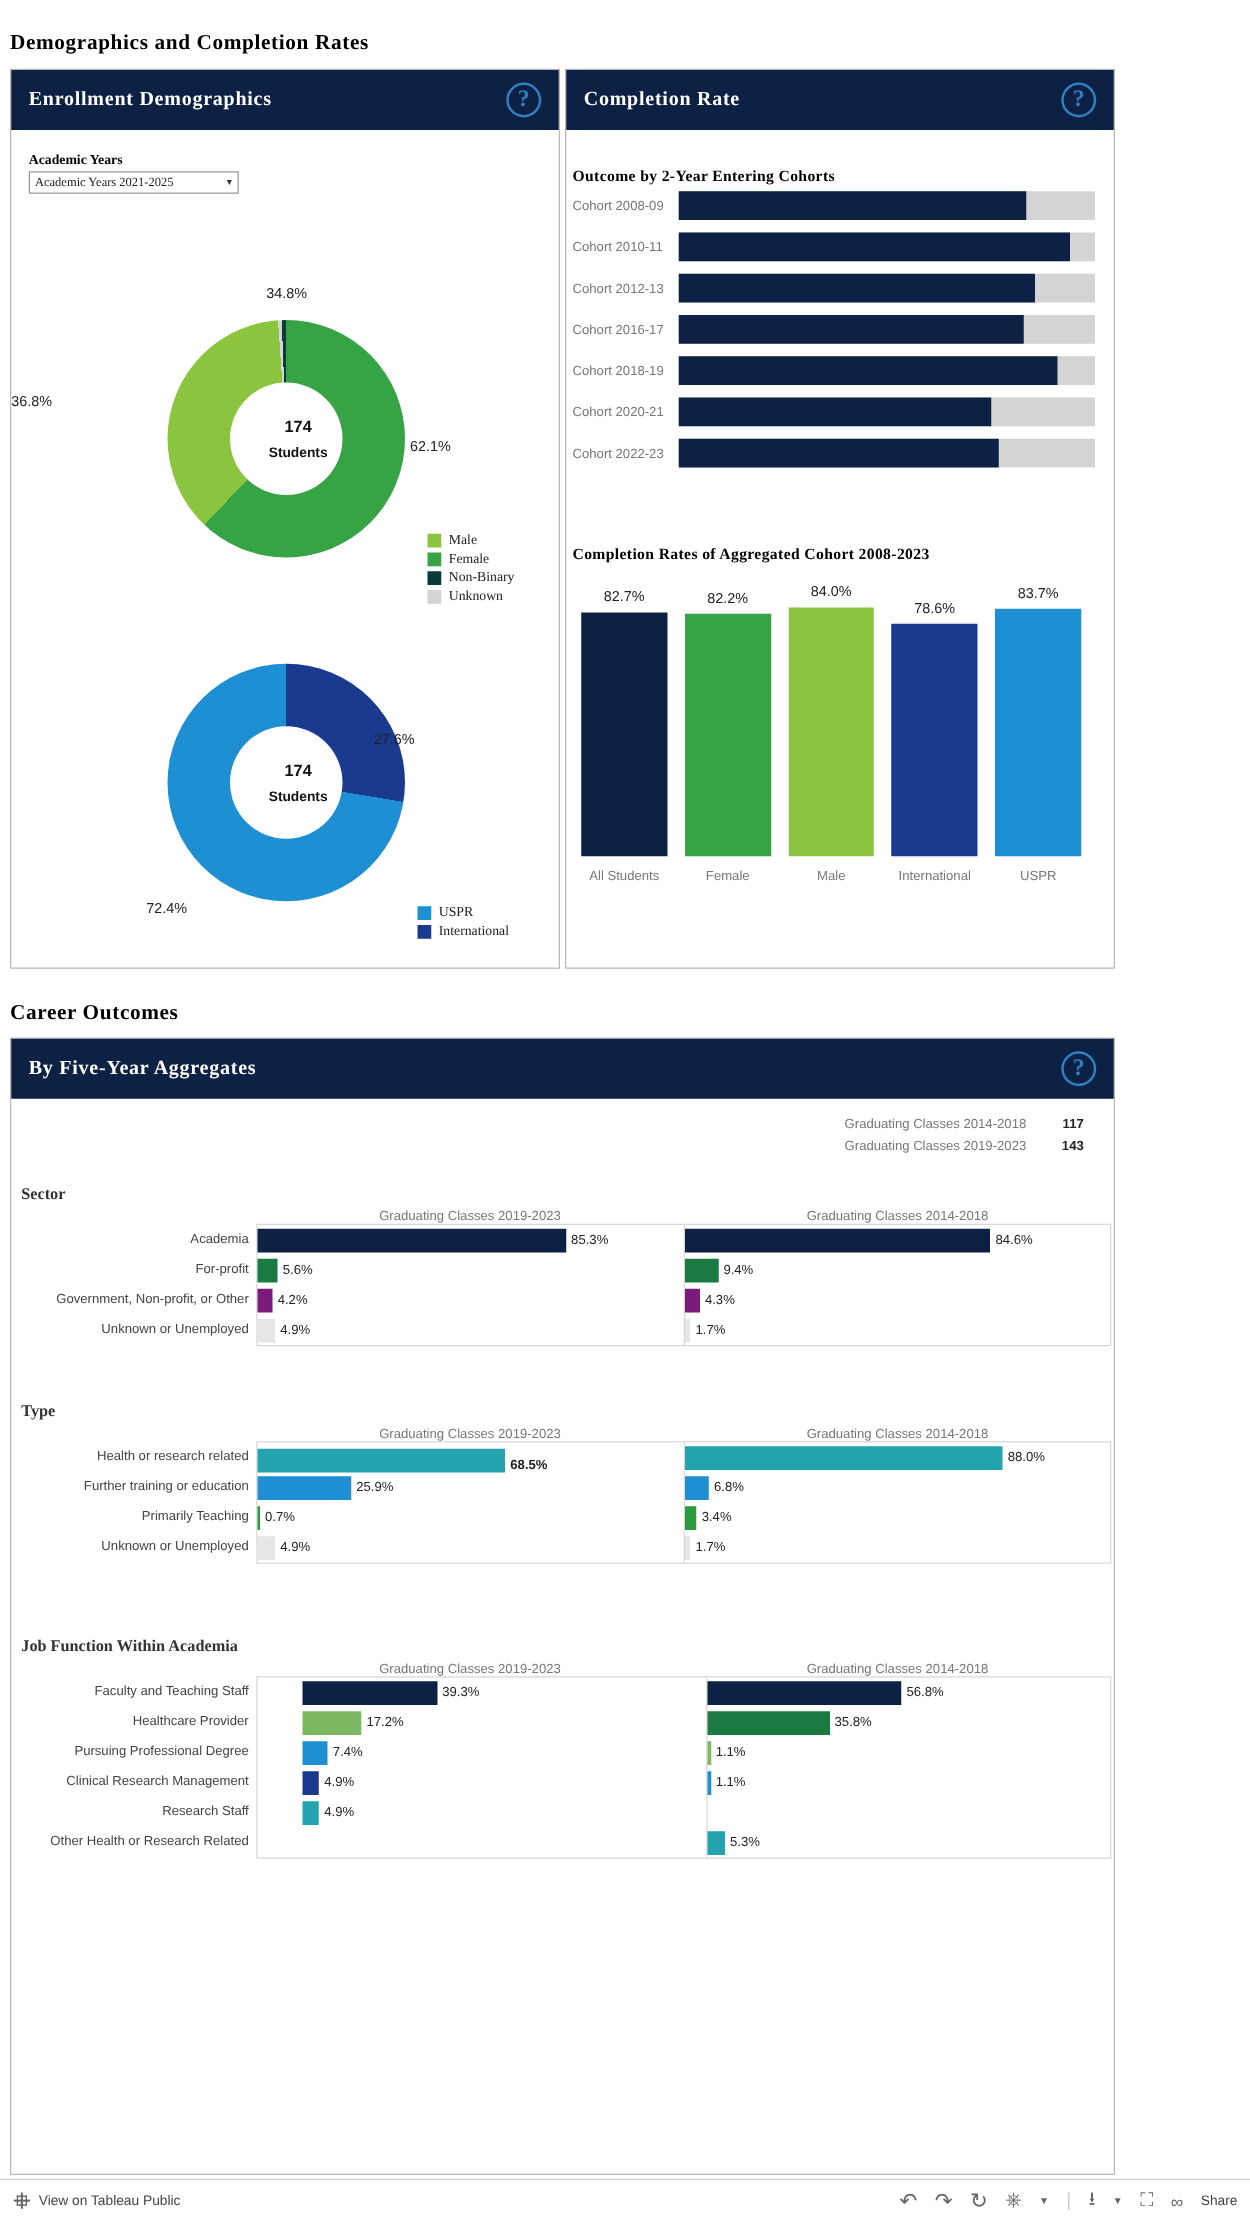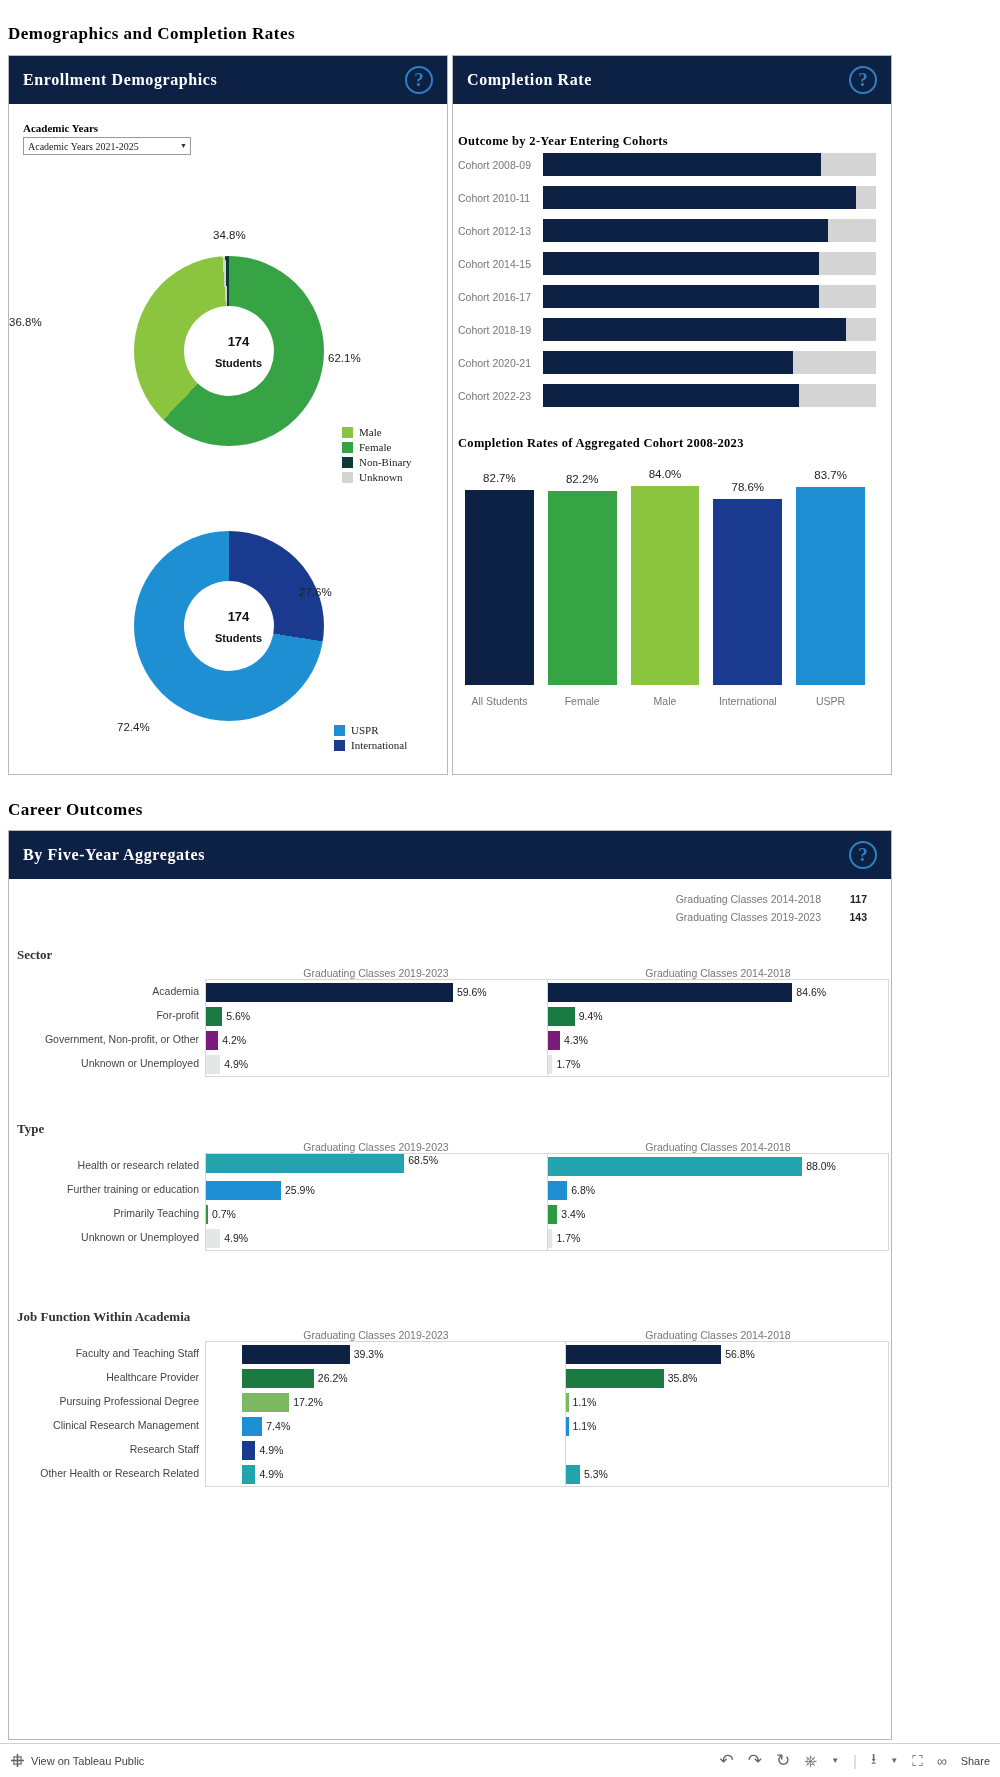--- a/index.html
+++ b/index.html
@@ -245,26 +245,20 @@
           <div class="cohort-fill" style="width: 94%; background: rgb(13, 33, 69);"></div>
         </div>
       </div>
       <div class="cohort-row">
         <div class="cohort-lab">Cohort 2012-13</div>
         <div class="cohort-track" style="background: rgb(212, 212, 212);">
           <div class="cohort-fill" style="width: 85.5%; background: rgb(13, 33, 69);"></div>
         </div>
       </div>
       <div class="cohort-row">
-        <div class="cohort-lab">Cohort 2014-15</div>
-        <div class="cohort-track" style="background: rgb(212, 212, 212);">
-          <div class="cohort-fill" style="width: 83%; background: rgb(13, 33, 69);"></div>
-        </div>
-      </div>
-      <div class="cohort-row">
         <div class="cohort-lab">Cohort 2016-17</div>
         <div class="cohort-track" style="background: rgb(212, 212, 212);">
           <div class="cohort-fill" style="width: 83%; background: rgb(13, 33, 69);"></div>
         </div>
       </div>
       <div class="cohort-row">
         <div class="cohort-lab">Cohort 2018-19</div>
         <div class="cohort-track" style="background: rgb(212, 212, 212);">
           <div class="cohort-fill" style="width: 91%; background: rgb(13, 33, 69);"></div>
         </div>
@@ -344,21 +338,21 @@
         <div style="width: 196px; flex: 0 0 auto;">
           <div class="co-lab" style="height: 24px; display: flex; align-items: center; justify-content: flex-end;">Academia</div>
           <div class="co-lab" style="height: 24px; display: flex; align-items: center; justify-content: flex-end;">For-profit</div>
           <div class="co-lab" style="height: 24px; display: flex; align-items: center; justify-content: flex-end;">Government, Non-profit, or Other</div>
           <div class="co-lab" style="height: 24px; display: flex; align-items: center; justify-content: flex-end;">Unknown or Unemployed</div>
         </div>
         <div class="co-grid" style="flex: 1 1 0%; display: flex;">
           <div style="flex: 1 1 0%;">
             <div style="height: 24px; display: flex; align-items: center;">
               <div class="co-bar" style="width: 72.505%; background: rgb(13, 33, 69);"></div>
-              <span class="co-val">59.6%</span>
+              <span class="co-val">85.3%</span>
             </div>
             <div style="height: 24px; display: flex; align-items: center;">
               <div class="co-bar" style="width: 4.76%; background: rgb(26, 122, 66);"></div>
               <span class="co-val">5.6%</span>
             </div>
             <div style="height: 24px; display: flex; align-items: center;">
               <div class="co-bar" style="width: 3.57%; background: rgb(123, 27, 123);"></div>
               <span class="co-val">4.2%</span>
             </div>
             <div style="height: 24px; display: flex; align-items: center;">
@@ -397,21 +391,21 @@
       </div>
       <div style="display: flex;">
         <div style="width: 196px; flex: 0 0 auto;">
           <div class="co-lab" style="height: 24px; display: flex; align-items: center; justify-content: flex-end;">Health or research related</div>
           <div class="co-lab" style="height: 24px; display: flex; align-items: center; justify-content: flex-end;">Further training or education</div>
           <div class="co-lab" style="height: 24px; display: flex; align-items: center; justify-content: flex-end;">Primarily Teaching</div>
           <div class="co-lab" style="height: 24px; display: flex; align-items: center; justify-content: flex-end;">Unknown or Unemployed</div>
         </div>
         <div class="co-grid" style="flex: 1 1 0%; display: flex;">
           <div style="flex: 1 1 0%;">
-            <div style="height: 24px; display: flex; align-items: flex-start;">
+            <div style="height: 24px; display: flex; align-items: flex-end; font-weight: bold;">
               <div class="co-bar" style="width: 58.225%; background: rgb(35, 163, 173);"></div>
               <span class="co-val">68.5%</span>
             </div>
             <div style="height: 24px; display: flex; align-items: center;">
               <div class="co-bar" style="width: 22.015%; background: rgb(31, 143, 212);"></div>
               <span class="co-val">25.9%</span>
             </div>
             <div style="height: 24px; display: flex; align-items: center;">
               <div class="co-bar" style="width: 0.595%; background: rgb(42, 155, 63);"></div>
               <span class="co-val">0.7%</span>
@@ -457,24 +451,20 @@
           <div class="co-lab" style="height: 24px; display: flex; align-items: center; justify-content: flex-end;">Pursuing Professional Degree</div>
           <div class="co-lab" style="height: 24px; display: flex; align-items: center; justify-content: flex-end;">Clinical Research Management</div>
           <div class="co-lab" style="height: 24px; display: flex; align-items: center; justify-content: flex-end;">Research Staff</div>
           <div class="co-lab" style="height: 24px; display: flex; align-items: center; justify-content: flex-end;">Other Health or Research Related</div>
         </div>
         <div class="co-grid" style="flex: 1 1 0%; display: flex; padding-left: 36px;">
           <div style="flex: 1 1 0%;">
             <div style="height: 24px; display: flex; align-items: center;">
               <div class="co-bar" style="width: 33.405%; background: rgb(13, 33, 69);"></div>
               <span class="co-val">39.3%</span>
-            </div>
-            <div style="height: 24px; display: flex; align-items: center;">
-              <div class="co-bar" style="width: 22.27%; background: rgb(26, 122, 66);"></div>
-              <span class="co-val">26.2%</span>
             </div>
             <div style="height: 24px; display: flex; align-items: center;">
               <div class="co-bar" style="width: 14.62%; background: rgb(124, 183, 97);"></div>
               <span class="co-val">17.2%</span>
             </div>
             <div style="height: 24px; display: flex; align-items: center;">
               <div class="co-bar" style="width: 6.29%; background: rgb(31, 143, 212);"></div>
               <span class="co-val">7.4%</span>
             </div>
             <div style="height: 24px; display: flex; align-items: center;">

